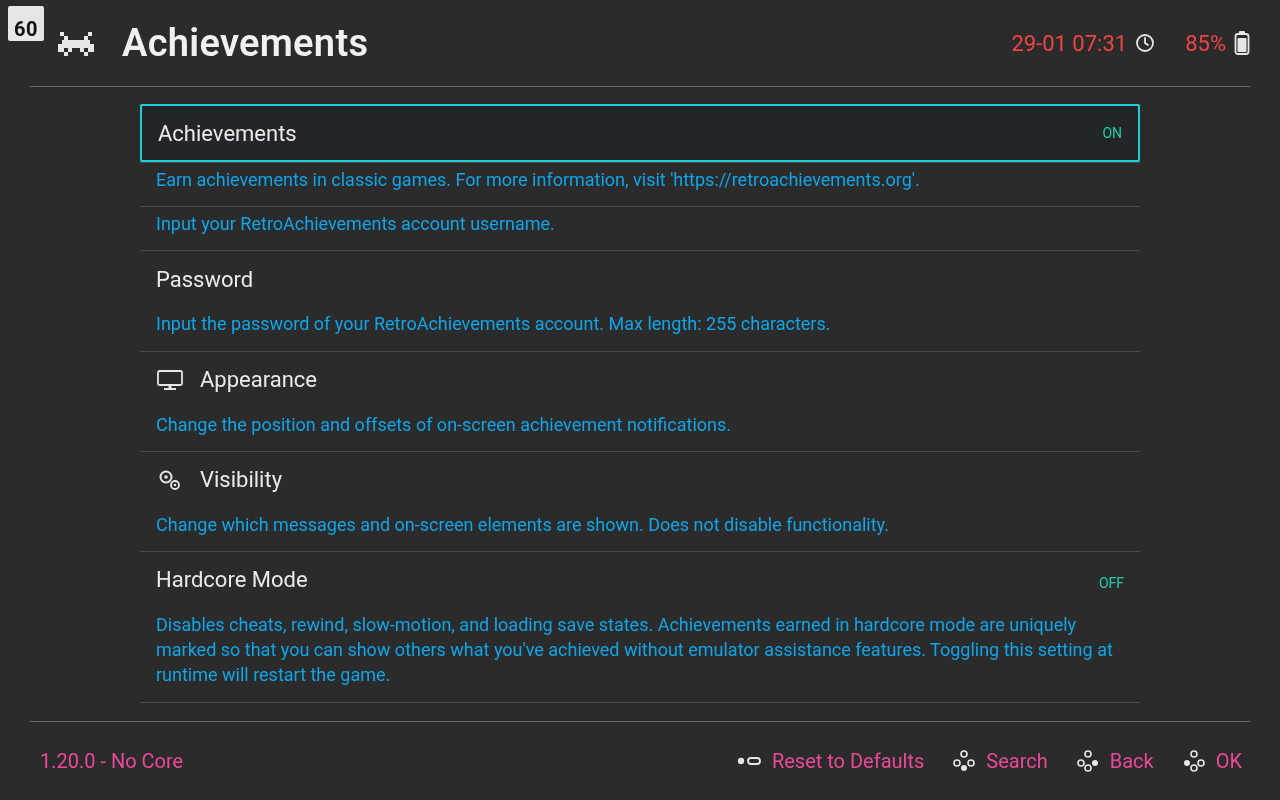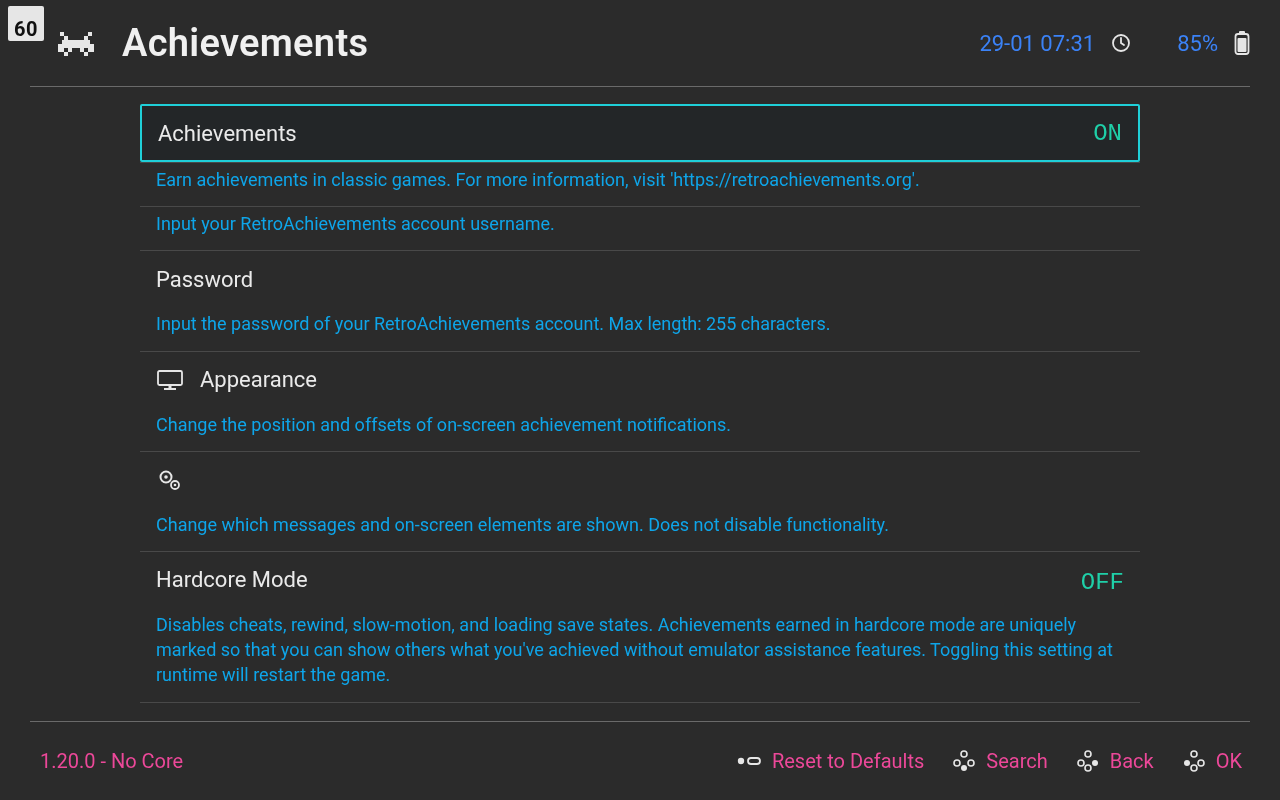--- a/index.html
+++ b/index.html
@@ -39,23 +39,23 @@
   .header-title {
     font-size: 38px;
     font-weight: 600;
     color: #f0f0f0;
     flex: 1;
     letter-spacing: 0.3px;
   }
   .status-right {
     display: flex;
     align-items: center;
-    gap: 16px;
+    gap: 8px;
     font-size: 22px;
-    color: #3b82f6;
+    color: #ef4444;
   }
   .status-right .clock-icon, .status-right .battery-icon {
     display: inline-flex; align-items: center;
   }
   .divider-top {
     position: absolute;
     top: 86px; left: 30px; right: 30px;
     height: 1px; background: #6a6a6a;
   }
   .content-wrap {
@@ -76,21 +76,21 @@
     height: 56px;
     padding: 0 16px;
     font-size: 22px;
     color: #eaeaea;
   }
   .row-main .row-icon {
     width: 44px;
     display:flex; align-items:center; justify-content:flex-start;
   }
   .row-main .row-label { flex: 1; }
-  .row-main .row-value { font-size: 24px; font-family: Liberation Mono, monospace; }
+  .row-main .row-value { font-size: 14px; }
   .value-on { color: #1fcfa8; }
   .value-off { color: #1fcfa8; margin-top: 6px; }
   .row-desc {
     font-size: 18px;
     color: #0ea5e9;
     padding: 4px 16px 14px 16px;
     line-height: 1.4;
   }
   .row.selected .row-main {
     background: #232628;
@@ -217,20 +217,21 @@
         <span class="row-icon">
           <svg width="28" height="24" viewBox="0 0 28 24">
             <g fill="#e6e6e6">
               <circle cx="10" cy="9" r="5.5" fill="none" stroke="#e6e6e6" stroke-width="2"></circle>
               <circle cx="10" cy="9" r="1.8"></circle>
               <circle cx="19" cy="17" r="4" fill="none" stroke="#e6e6e6" stroke-width="1.8"></circle>
               <circle cx="19" cy="17" r="1.3"></circle>
             </g>
           </svg>
         </span>
+        <span class="row-label">Visibility</span>
       </div>
       <div class="row-desc">Change which messages and on-screen elements are shown. Does not disable functionality.</div>
     </div>
 
     <div class="row">
       <div class="row-main">
         <span class="row-label">Hardcore Mode</span>
         <span class="row-value value-off">OFF</span>
       </div>
       <div class="row-desc">Disables cheats, rewind, slow-motion, and loading save states. Achievements earned in hardcore mode are uniquely marked so that you can show others what you've achieved without emulator assistance features. Toggling this setting at runtime will restart the game.</div>

